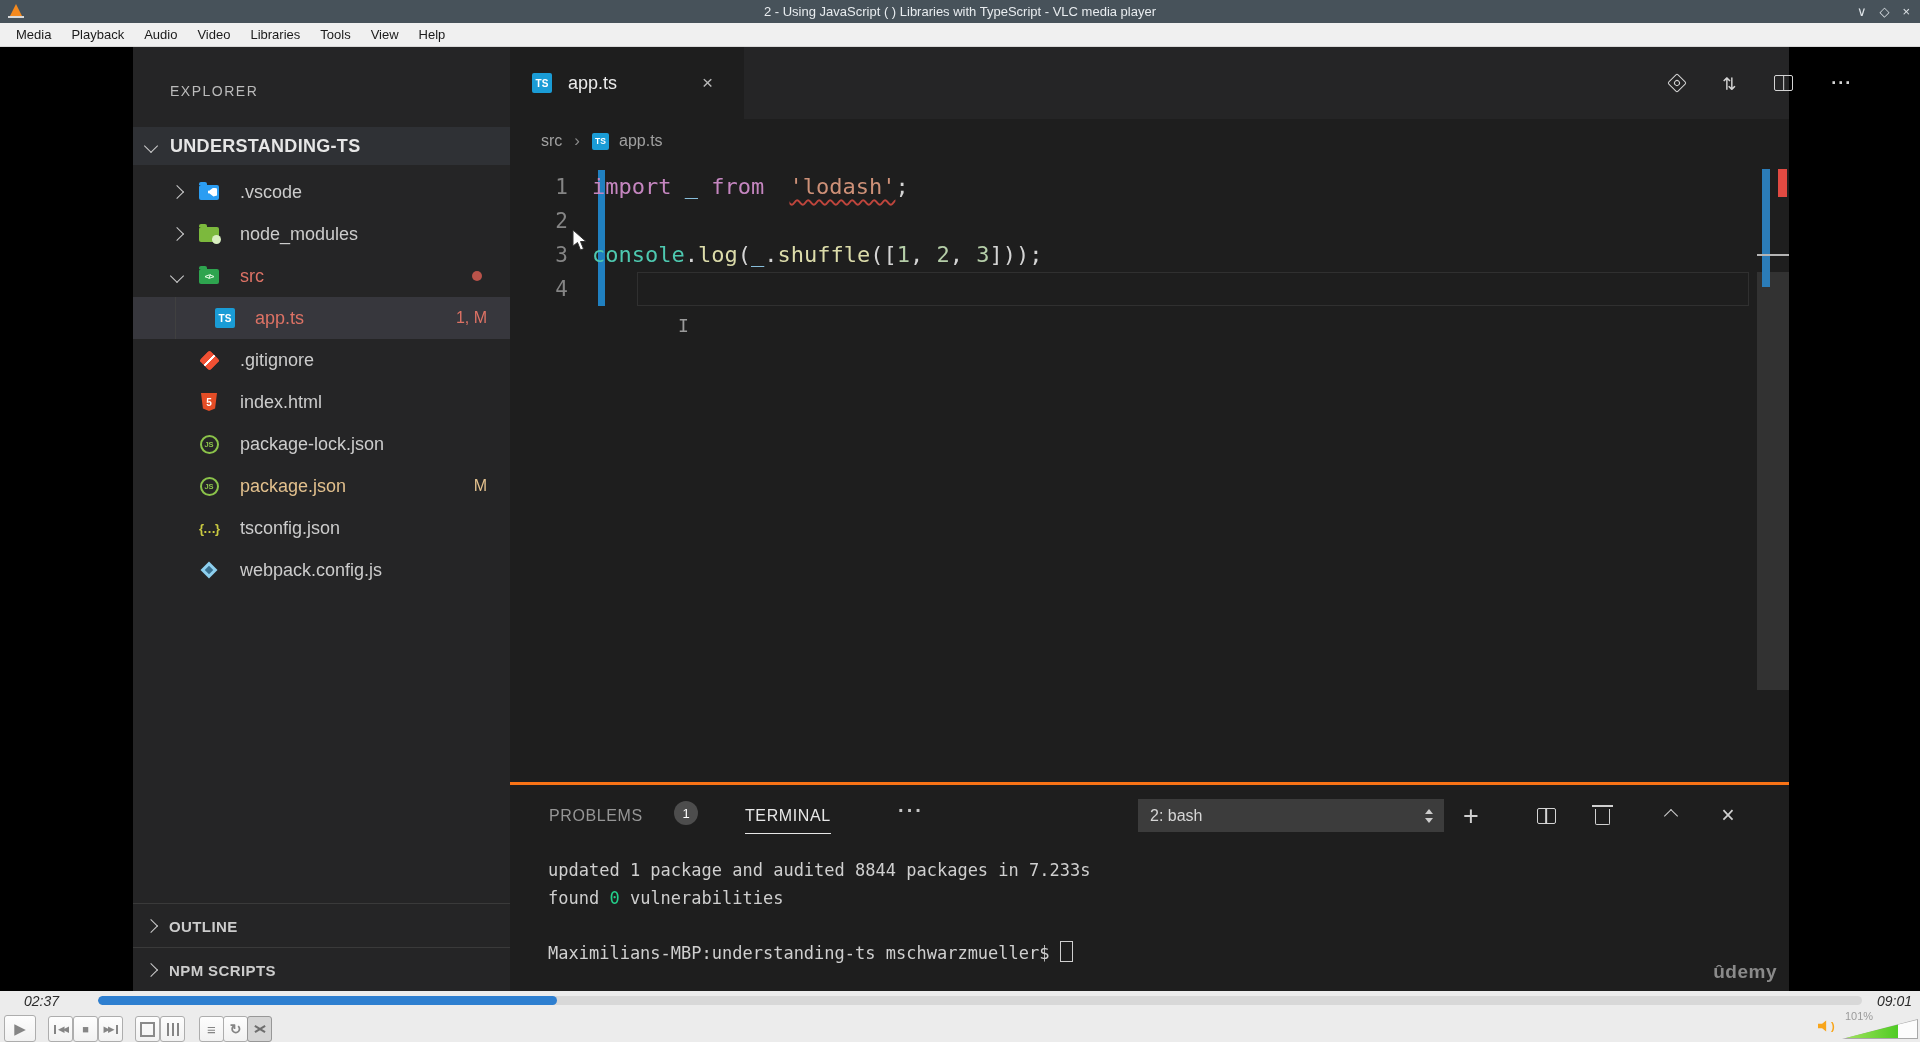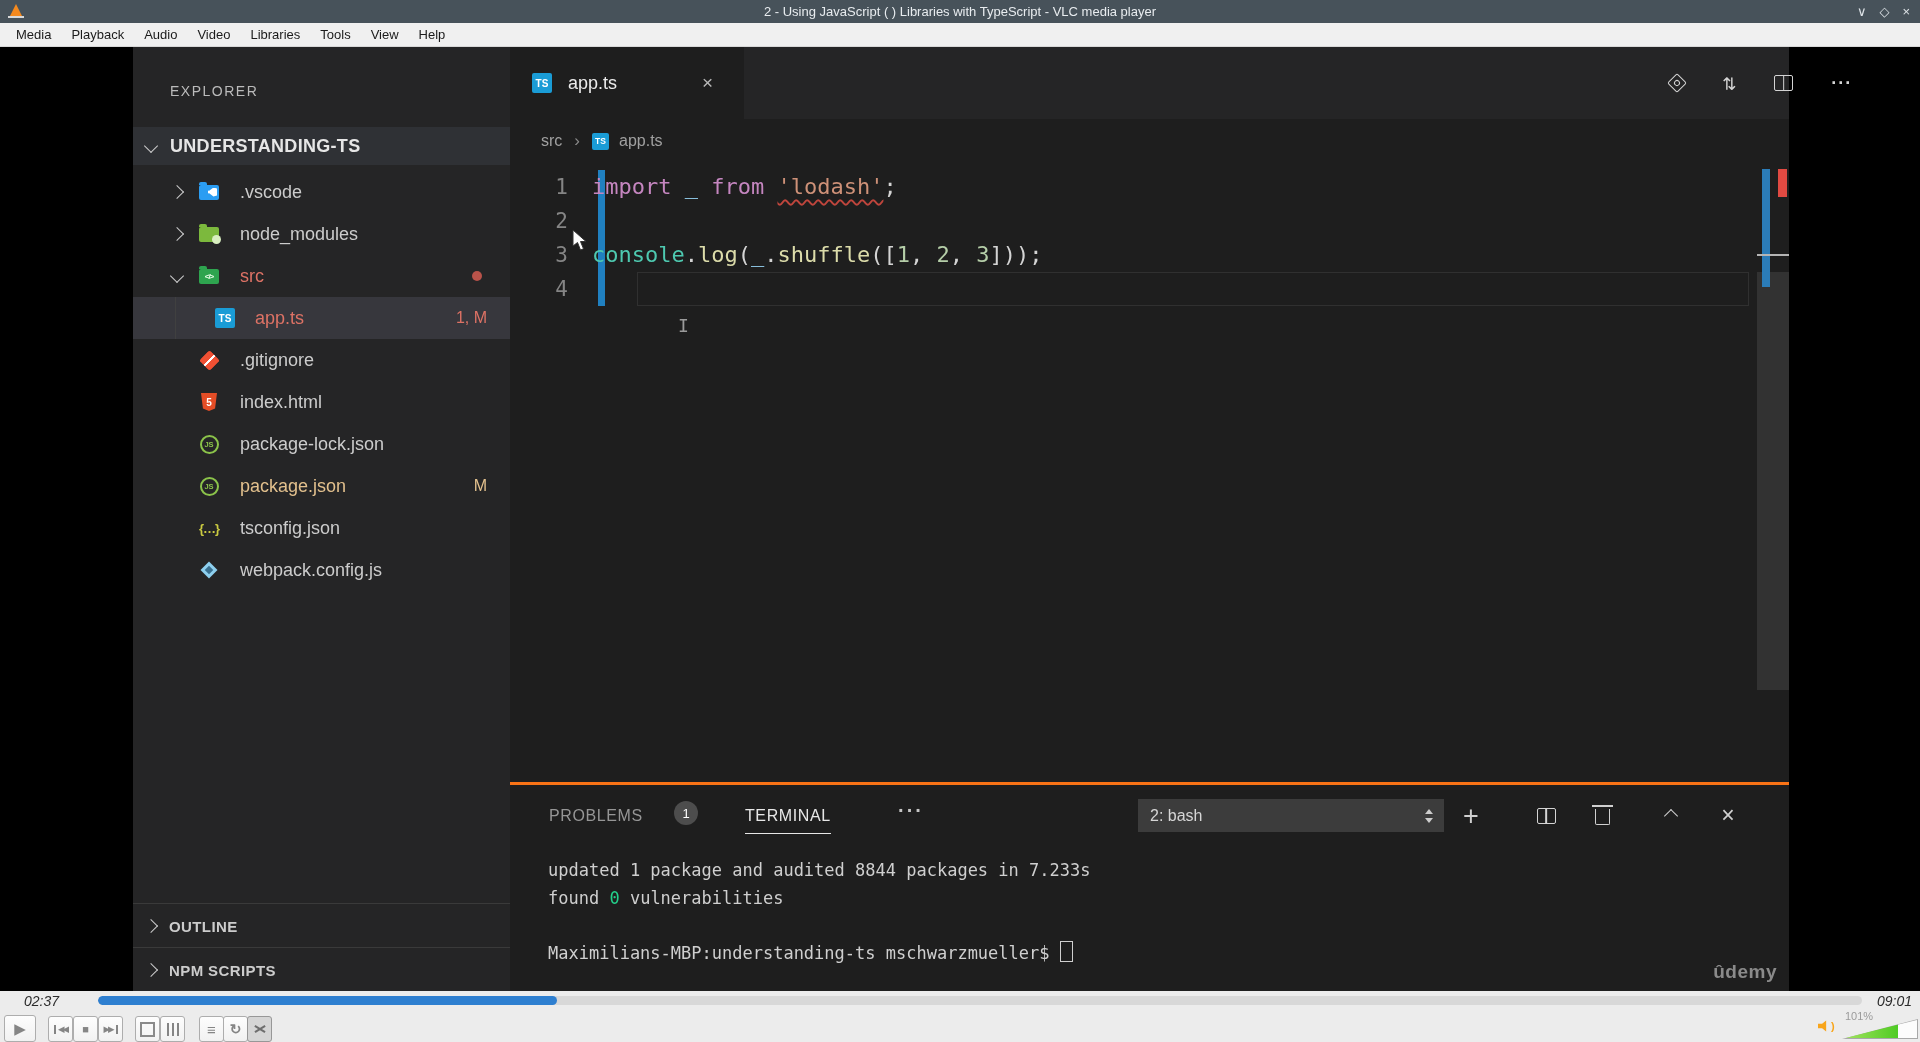--- a/index.html
+++ b/index.html
@@ -90,21 +90,21 @@
   .breadcrumb{left:0;top:72px;width:1279px;height:44px;display:flex;align-items:center;color:#a0a0a0;font-size:16px;}
   .breadcrumb .crumb{margin-left:31px;}
   .breadcrumb .bsep{margin:0 12px;font-size:17px;color:#8a8a8a;}
   .breadcrumb .ts-mini{width:17px;height:17px;background:#1a9cd6;border-radius:2px;color:#fff;font-size:8.5px;font-weight:bold;
        display:flex;align-items:center;justify-content:center;margin-right:10px;}
   .code{left:0;top:123px;width:1279px;font-family:"DejaVu Sans Mono",monospace;font-size:22px;line-height:34px;}
   .code-row{display:flex;height:34px;white-space:pre;}
   .lnum{width:82px;text-align:right;color:#858585;flex:none;box-sizing:border-box;padding-right:24px;font-size:21px;}
   .ltext{color:#d4d4d4;}
   .tk-kw{color:#c586c0;} .tk-vr{color:#9cdcfe;} .tk-st{color:#ce9178;} .tk-cl{color:#4ec9b0;} .tk-fn{color:#dcdcaa;} .tk-nm{color:#b5cea8;}
-  .sq{text-decoration:underline;text-decoration-style:wavy;text-decoration-color:#c0453c;text-decoration-thickness:2px;text-underline-offset:5px;}
+  .sq{text-decoration:underline;text-decoration-style:wavy;text-decoration-color:#c0453c;text-decoration-thickness:2px;text-underline-offset:5px;margin-left:12px;}
   .gutter-mod{left:88px;top:123px;width:7px;height:136px;background:#2080c0;}
   .curline{left:127px;top:225px;right:40px;height:34px;border:1px solid #303030;box-sizing:border-box;}
   .sb-thumb{right:0;top:225px;width:32px;height:418px;background:rgba(121,121,121,.22);}
   .ovr-blue{right:19px;top:122px;width:8px;height:118px;background:#2b7cb8;}
   .ovr-red{right:2px;top:122px;width:9px;height:28px;background:#e14a42;}
   .ovr-line{right:0;top:207px;width:32px;height:2px;background:#b5b5b5;}
 
   
   .panel{left:377px;top:735px;width:1279px;height:209px;background:#1e1e1e;border-top:3px solid #f97316;box-sizing:border-box;}
   .ptab{position:absolute;top:22px;font-size:16px;letter-spacing:.6px;color:#969696;}

